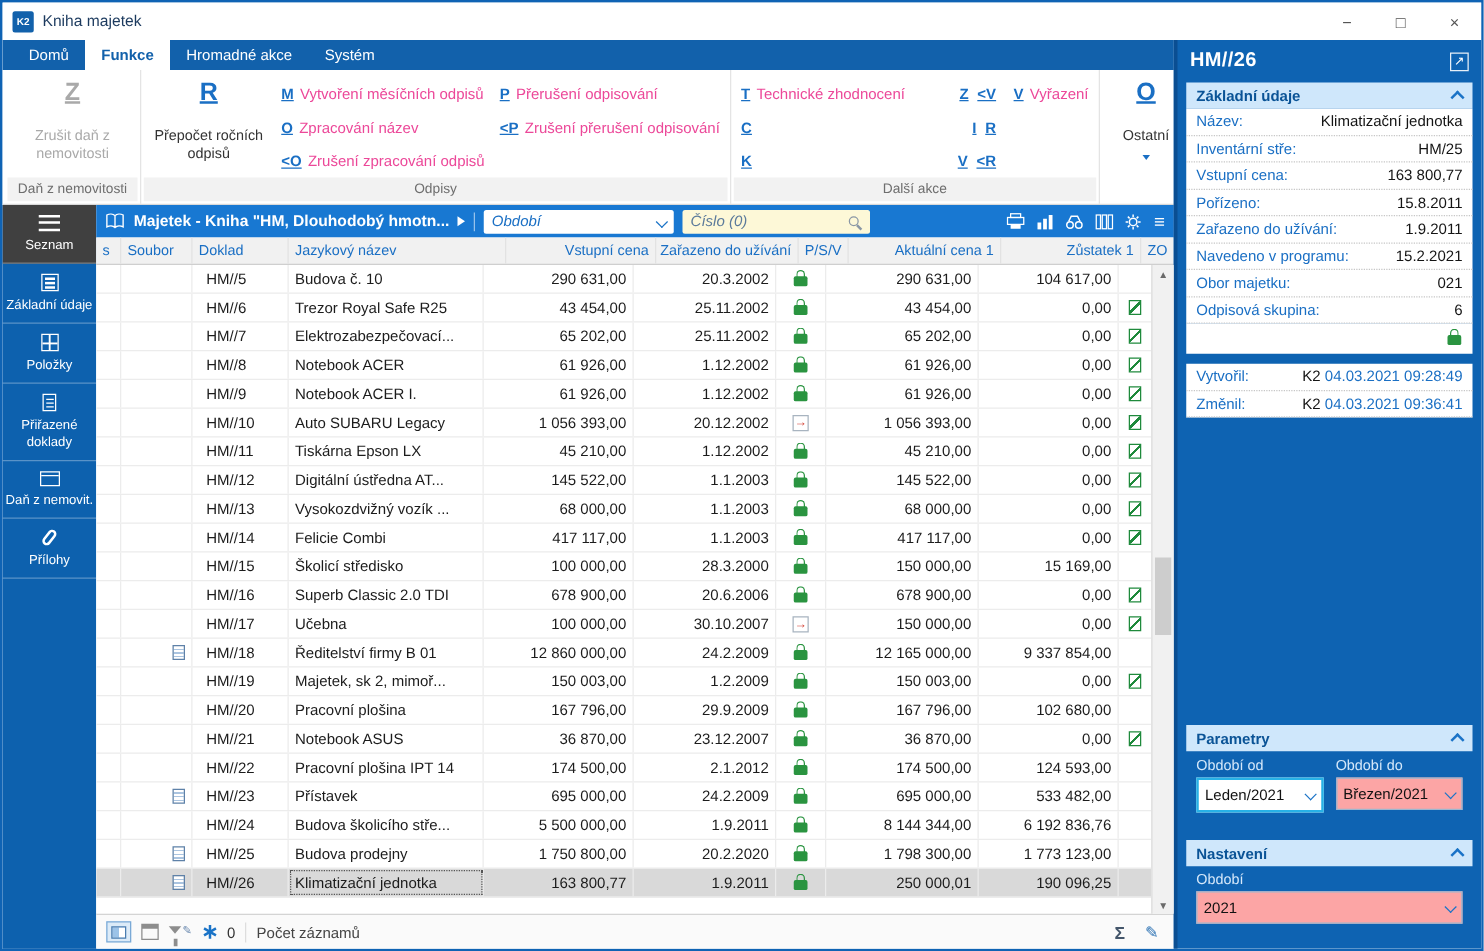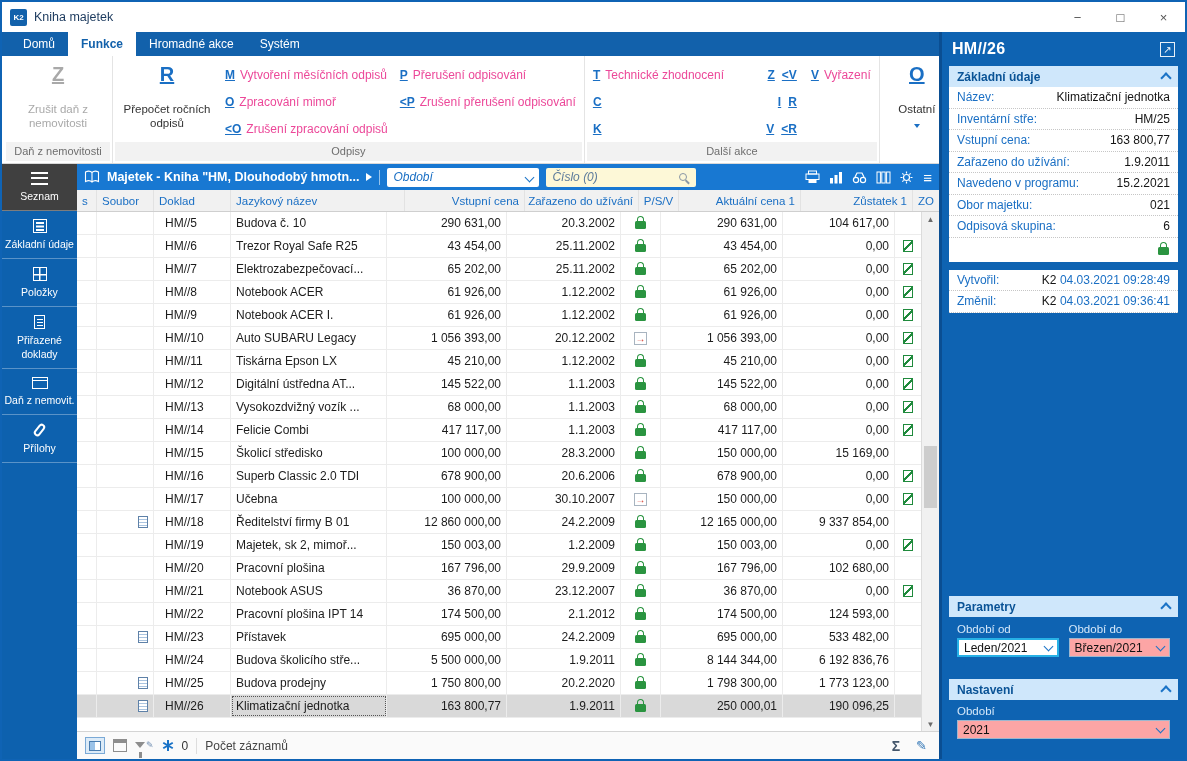--- a/index.html
+++ b/index.html
@@ -135,21 +135,21 @@
   .flab{color:#1a6fc4;white-space:nowrap}
   .fval{margin-left:auto;color:#141414;white-space:nowrap}
   .fval .dt{color:#1a6fc4}
   .lockrow{display:flex;justify-content:flex-end;padding:5px 9px 7px;background:#fff}
   .gap8{height:8px}
   .spacer{flex:1}
   .sec-blue .sec-body{background:transparent}
   .parambody{display:flex;gap:10px;padding:5px 8px 10px}
   .pcol{flex:1;min-width:0}
   .plabel{color:#d5e8fa;font-size:11.5px;margin:1px 0 3px}
-  .pinput{height:19px;background:#fff;border:1px solid #9db7cf;display:flex;align-items:center;padding:0 5px;color:#111;box-sizing:border-box}
+  .pinput{height:19px;background:#fff;border:1px solid #9db7cf;display:flex;align-items:center;padding:12px 5px;color:#111;box-sizing:border-box}
   .pinput.focus{border:2px solid #27b1e6}
   .pinput.yellow{background:#fca5a5}
   .pinput .chev{margin-left:auto;margin-top:-2px}
   .nastbody{padding:4px 8px 10px}
   .gap12{height:12px}
   .bpad{height:10px}
 </style>
 </head>
 <body>
 
@@ -192,21 +192,21 @@
               <div class="bigacc">R</div>
               <div class="biglabel">Přepočet ročních odpisů</div>
             </div>
             <div class="rcol">
               <div class="ritem">
                   <span class="acc">M</span>
                   <span class="rlabel">Vytvoření měsíčních odpisů</span>
                 </div>
               <div class="ritem">
                   <span class="acc">O</span>
-                  <span class="rlabel">Zpracování mimoř</span>
+                  <span class="rlabel">Zpracování název</span>
                 </div>
               <div class="ritem">
                   <span class="acc">&lt;O</span>
                   <span class="rlabel">Zrušení zpracování odpisů</span>
                 </div>
             </div>
             <div class="rcol">
               <div class="ritem">
                   <span class="acc">P</span>
                   <span class="rlabel">Přerušení odpisování</span>
@@ -761,20 +761,24 @@
             </div>
             <div class="frow">
               <span class="flab">Inventární stře:</span>
               <span class="fval">HM/25</span>
             </div>
             <div class="frow">
               <span class="flab">Vstupní cena:</span>
               <span class="fval">163 800,77</span>
             </div>
             <div class="frow">
+              <span class="flab">Pořízeno:</span>
+              <span class="fval">15.8.2011</span>
+            </div>
+            <div class="frow">
               <span class="flab">Zařazeno do užívání:</span>
               <span class="fval">1.9.2011</span>
             </div>
             <div class="frow">
               <span class="flab">Navedeno v programu:</span>
               <span class="fval">15.2.2021</span>
             </div>
             <div class="frow">
               <span class="flab">Obor majetku:</span>
               <span class="fval">021</span>

